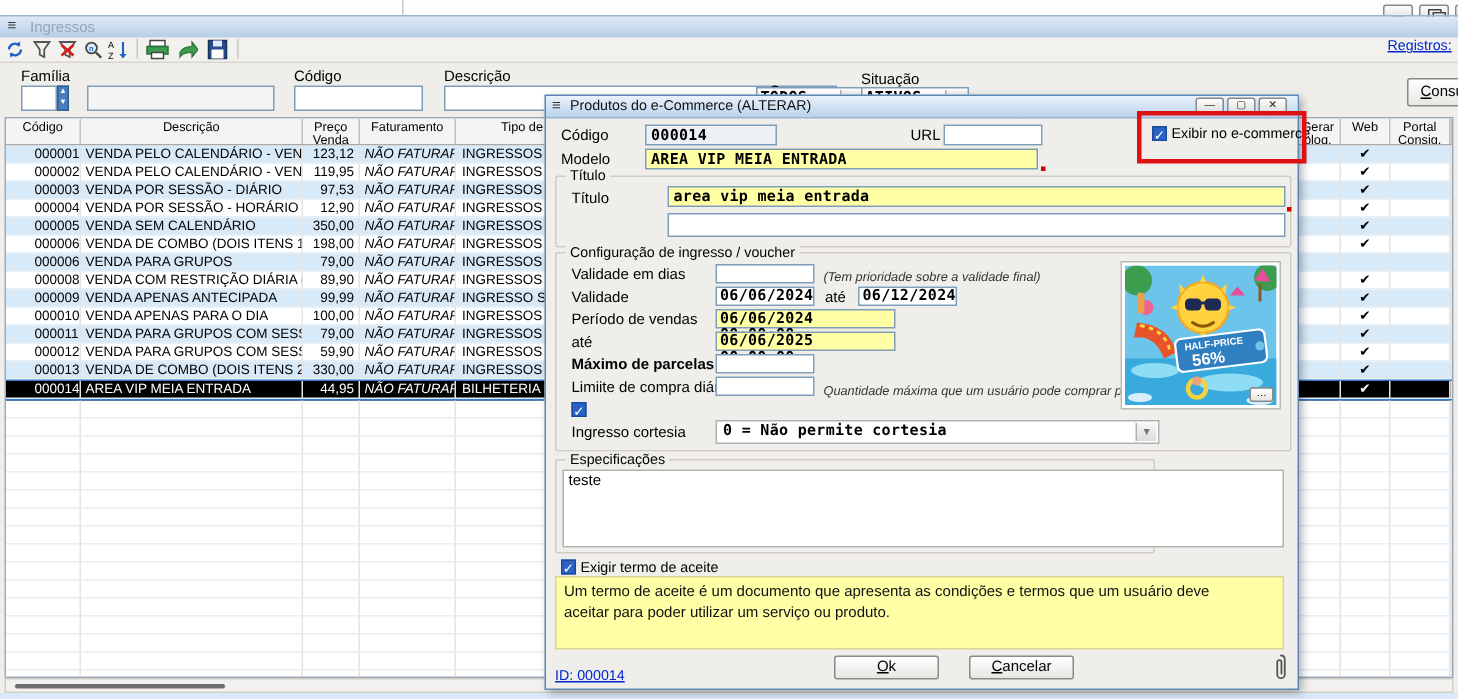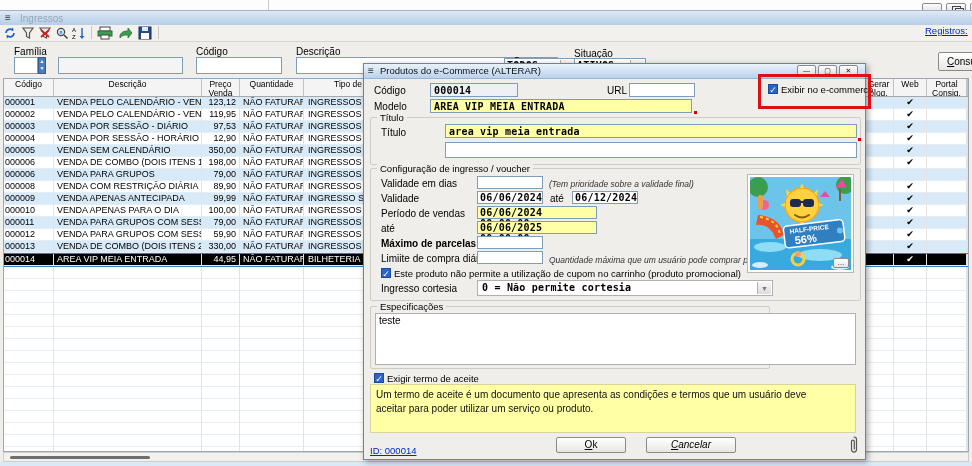--- a/index.html
+++ b/index.html
@@ -23,22 +23,22 @@
   .tbico{position:absolute;top:1px;width:14px;height:14px;}
   
   #grid{left:3px;top:78px;width:966px;height:374px;background:#fff;border:1px solid #9aa8b8;box-sizing:border-box;overflow:hidden;}
   .trow,#ghead{display:grid;grid-template-columns:50px 148px 38px 64px 560px 30px 33px 40px 1fr;}
   #ghead{height:17px;background:#f4f4f4;border-bottom:1px solid #a8a8a8;}
   #ghead .hc{border-right:1px solid #c2c2c2;font-size:8.5px;line-height:1.05;text-align:center;white-space:pre-line;padding-top:1px;overflow:hidden;}
   .trow{height:12px;}
   .trow .tc{border-right:1px solid #e3e3e3;border-bottom:1px solid #e6eef5;font-size:9px;line-height:11px;white-space:nowrap;overflow:hidden;}
   .trow.alt{background:#d8eaf8;}
   .trow.sel{background:#000;color:#fff;border-top:1px solid #2e7cd6;border-bottom:1px solid #2e7cd6;}
-  .tc.c0{padding-left:1px;} .tc.c1{padding-left:3px;} .tc.c2{text-align:right;padding-right:3px;}
-  .tc.c3{padding-left:3px;} .tc.c4{padding-left:4px;} .tc.c6{text-align:center;}
+  .tc.c0{padding-left:19px;} .tc.c1{padding-left:3px;} .tc.c2{text-align:right;padding-right:3px;}
+  .tc.c3{padding-left:3px;font-style:italic;} .tc.c4{padding-left:4px;} .tc.c6{text-align:center;}
   
   #dlg{left:363px;top:63px;width:503px;height:397px;background:#f0eeea;border:1px solid #5a86b8;box-shadow:2px 2px 6px rgba(0,0,0,.35);box-sizing:border-box;}
   #dlgtitle{left:0;top:0;width:501px;height:14px;background:linear-gradient(#eaf2fb,#b9d2ec);border-bottom:1px solid #9ab4d4;}
   #dlgtitle .ttl{position:absolute;left:16px;top:1px;font-size:9.5px;color:#111;}
   .dwb{position:absolute;top:1px;width:19px;height:11px;background:linear-gradient(#fff,#dcdcdc);border:1px solid #888;border-radius:2px;font-size:7px;line-height:9px;text-align:center;color:#222;box-sizing:border-box;}
   .burger{font-size:10px;color:#333;line-height:14px;}
   .reddot{width:3px;height:3px;background:#d40000;}
   #redbox{left:758px;top:74px;width:107px;height:29px;border:3px solid #dd1111;z-index:60;}
   .combo-arrow{position:absolute;right:1px;top:1px;bottom:1px;width:13px;background:linear-gradient(#f7f7f7,#dcdcdc);border-left:1px solid #b0b0b0;color:#777;font-size:7px;text-align:center;line-height:12px;}
   #hscroll{left:3px;top:452px;width:966px;height:10px;background:#f2f1ef;border:1px solid #d0cec9;box-sizing:border-box;}
@@ -127,21 +127,21 @@
     <span class="combo-arrow">▼</span>
   </div>
   <div class="abs btn" style="left:938px;top:52px;width:70px;height:19px;line-height:17px;overflow:hidden;text-align:left;padding-left:8px;"><span><u>C</u>onsultar</span></div>
 
   <div id="grid" class="abs">
     <div id="ghead">
         <div class="hc">Código</div>
         <div class="hc">Descrição</div>
         <div class="hc">Preço
 Venda</div>
-        <div class="hc">Quantidade</div>
+        <div class="hc">Faturamento</div>
         <div class="hc" style="text-align: left; padding-left: 30px;">Tipo de produto</div>
         <div class="hc">Gerar
 bloq.</div>
         <div class="hc">Web</div>
         <div class="hc">Portal
 Consig.</div>
         <div class="hc"></div>
       </div>
     <div id="gbody">
         <div class="trow alt">
@@ -544,21 +544,20 @@
       </div>
 
       <span class="abs lbl" style="left:10px;top:69px;font-weight:bold;">Máximo de parcelas</span>
       <div class="abs fld" style="left:106px;top:67px;width:66px;height:13px;"></div>
 
       <span class="abs lbl" style="left:10px;top:84px;">Limiite de compra diária</span>
       <div class="abs fld" style="left:106px;top:82px;width:66px;height:13px;"></div>
       <span class="abs note" style="left:178px;top:86px;">Quantidade máxima que um usuário pode comprar por dia</span>
 
       <div class="abs cb" style="left:10px;top:99px;">✓</div>
-      <span class="abs lbl" style="left:23px;top:99px;font-size:9.5px;">Este produto não permite a utilização de cupom no carrinho (produto promocional)</span>
 
       <span class="abs lbl" style="left:10px;top:114px;">Ingresso cortesia</span>
       <div class="abs fld" style="left:106px;top:111px;width:296px;height:16px;border-color:#b0b0b0;">
         <span class="mono" style="position:absolute;left:4px;top:1px;">0 = Não permite cortesia</span>
         <span class="combo-arrow" style="line-height:14px;">▼</span>
       </div>
 
       <div class="abs" style="left:376px;top:5px;width:107px;height:99px;border:1px solid #b8b8b8;background:#fff;padding:2px;box-sizing:border-box;">
         <svg width="101" height="93" viewBox="0 0 101 93">
           <rect width="101" height="93" fill="#6cc4ea"></rect>
@@ -602,21 +601,21 @@
       </div>
     </div>
 
     <div class="abs cb" style="left:10px;top:309px;">✓</div>
     <span class="abs lbl" style="left:23px;top:309px;font-size:9.5px;">Exigir termo de aceite</span>
     <div class="abs yellow" style="left:6px;top:320px;width:486px;height:49px;border:1px solid #d8d49a;box-sizing:border-box;">
       <div style="padding:3px 24px 0 5px;font-size:10px;line-height:1.35;color:#111;">Um termo de aceite é um documento que apresenta as condições e termos que um usuário deve aceitar para poder utilizar um serviço ou produto.</div>
     </div>
 
     <div class="abs btn" style="left:192px;top:373px;width:70px;height:16px;line-height:14px;"><span><u>O</u>k</span></div>
-    <div class="abs btn" style="left:282px;top:373px;width:90px;height:16px;line-height:14px;font-style:italic;"><span><u>C</u>ancelar</span></div>
+    <div class="abs btn" style="left:282px;top:373px;width:70px;height:16px;line-height:14px;"><span><u>C</u>ancelar</span></div>
     <span class="abs link" style="left:6px;top:381px;">ID: 000014</span>
     <svg class="abs" style="left:485px;top:371px;" width="10" height="20" viewBox="0 0 10 20">
       <path d="M5 2c1.6 0 2.5 1 2.5 2.6v10a2.5 2.5 0 0 1-5 0V6.5a1.4 1.4 0 0 1 2.8 0v7.5" fill="none" stroke="#555" stroke-width="1.2" stroke-linecap="round"></path>
     </svg>
   </div>
 
   <div id="redbox" class="abs"></div>
 
 </div>
 

